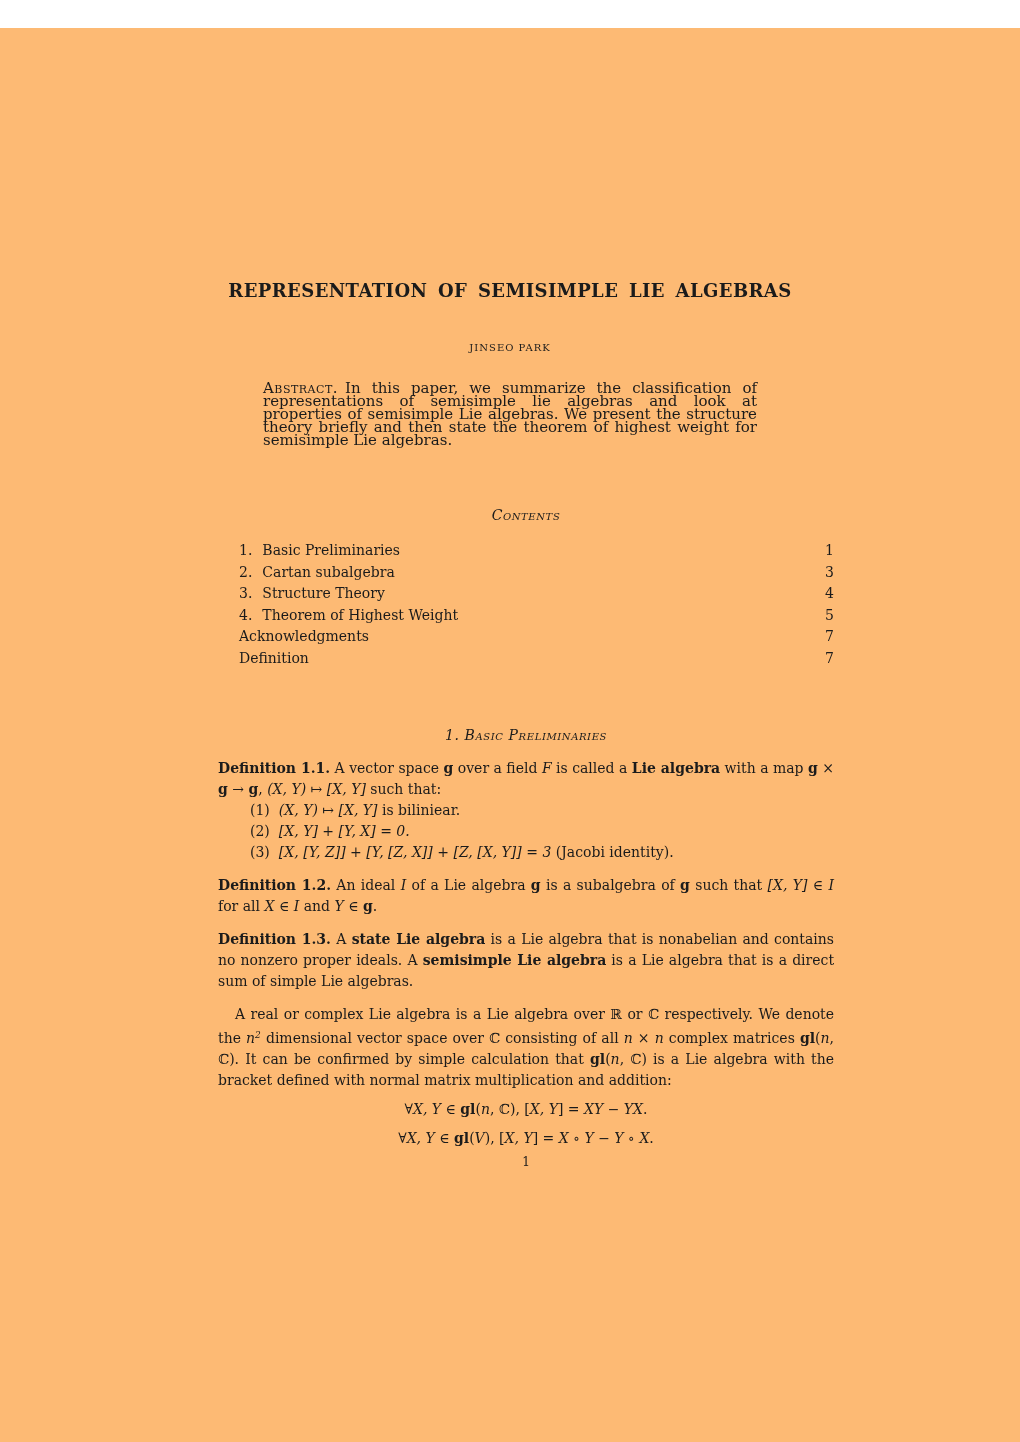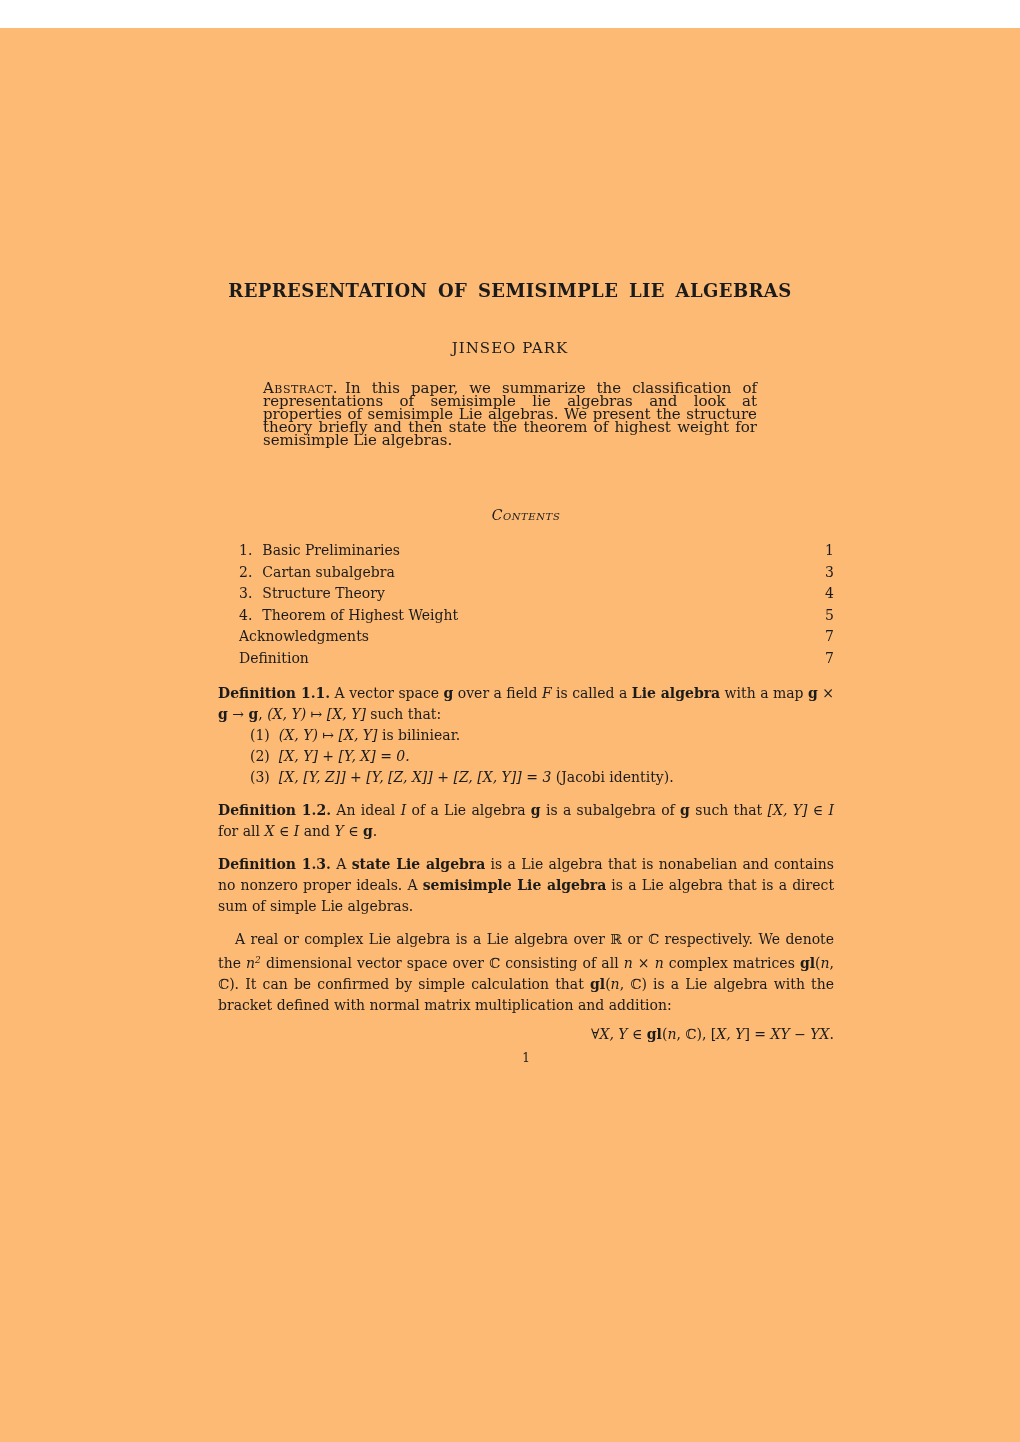--- a/index.html
+++ b/index.html
@@ -25,21 +25,21 @@
     text-align: center;
     font-size: 18px;
     line-height: 22px;
     font-weight: bold;
     letter-spacing: 0.4px;
     word-spacing: 4px;
   }
   .author {
     margin: 38px 0 0 0;
     text-align: center;
-    font-size: 15px;
+    font-size: 10px;
     line-height: 16px;
     letter-spacing: 1px;
   }
   .abstract {
     margin: 26px auto 0 auto;
     width: 494px;
     font-size: 15px;
     line-height: 13px;
     text-align: justify;
   }
@@ -77,21 +77,21 @@
   .dlist { margin-top: 0; }
   .dlist-item {
     display: flex;
     line-height: 21px;
     padding-left: 32px;
   }
   .dlist-marker { margin-right: 9px; flex: none; }
   .equation {
     margin: 8px 0 0 0;
     line-height: 21px;
-    text-align: right;
+    text-align: center;
   }
   .footer-pagenum {
     margin: 6px 0 0 0;
     text-align: center;
     font-size: 12px;
     line-height: 15px;
   }
   
   .s-b { font-weight: bold; }
   .s-m, .s-i { font-style: italic; }
@@ -140,20 +140,21 @@
         <span class="toc-label">Acknowledgments</span>
         <span class="toc-page">7</span>
       </div>
       <div class="toc-row">
         <span class="toc-num"></span>
         <span class="toc-label">Definition</span>
         <span class="toc-page">7</span>
       </div>
     </div>
 
+    <div class="sec-heading">1. Basic Preliminaries</div>
 
     <p class="body first"><span class="s-b">Definition 1.1.</span><span>  A vector space </span><span class="s-frak">g</span><span> over a field </span><span class="s-m">F</span><span> is called a </span><span class="s-b">Lie algebra</span><span> with a map </span><span class="s-frak">g</span><span> × </span><span class="s-frak">g</span><span> → </span><span class="s-frak">g</span><span>, </span><span class="s-m">(X, Y) ↦ [X, Y]</span><span> such that:</span></p>
 
     <div class="dlist">
       <div class="dlist-item">
         <span class="dlist-marker">(1)</span>
         <span><span class="s-m">(X, Y) ↦ [X, Y]</span><span> is biliniear.</span></span>
       </div>
       <div class="dlist-item">
         <span class="dlist-marker">(2)</span>
@@ -167,17 +168,18 @@
 
     <p class="body"><span class="s-b">Definition 1.2.</span><span>  An ideal </span><span class="s-m">I</span><span> of a Lie algebra </span><span class="s-frak">g</span><span> is a subalgebra of </span><span class="s-frak">g</span><span> such that </span><span class="s-m">[X, Y] ∈ I</span><span> for all </span><span class="s-m">X ∈ I</span><span> and </span><span class="s-m">Y ∈ </span><span class="s-frak">g</span><span>.</span></p>
 
     <p class="body"><span class="s-b">Definition 1.3.</span><span>  A </span><span class="s-b">state Lie algebra</span><span> is a Lie algebra that is nonabelian and contains no nonzero proper ideals. A </span><span class="s-b">semisimple Lie algebra</span><span> is a Lie algebra that is a direct sum of simple Lie algebras.</span></p>
 
     <p class="body indent"><span>A real or complex Lie algebra is a Lie algebra over ℝ or ℂ respectively. We denote the </span><span class="s-m">n</span><span class="s-sup">2</span><span> dimensional vector space over ℂ consisting of all </span><span class="s-m">n × n</span><span> complex matrices </span><span class="s-frak">gl</span><span>(</span><span class="s-m">n</span><span>, ℂ). It can be confirmed by simple calculation that </span><span class="s-frak">gl</span><span>(</span><span class="s-m">n</span><span>, ℂ) is a Lie algebra with the bracket defined with normal matrix multiplication and addition:</span></p>
 
     <div class="equation"><span>∀</span><span class="s-m">X, Y</span><span> ∈ </span><span class="s-frak">gl</span><span>(</span><span class="s-m">n</span><span>, ℂ), [</span><span class="s-m">X, Y</span><span>] = </span><span class="s-m">XY − YX</span><span>.</span></div>
 
 
+    <div class="equation"><span>∀</span><span class="s-m">X, Y</span><span> ∈ </span><span class="s-frak">gl</span><span>(</span><span class="s-m">V</span><span>), [</span><span class="s-m">X, Y</span><span>] = </span><span class="s-m">X ∘ Y − Y ∘ X</span><span>.</span></div>
 
     <div class="footer-pagenum">1</div>
   </div>
 
 </div>
 
 </body></html>

